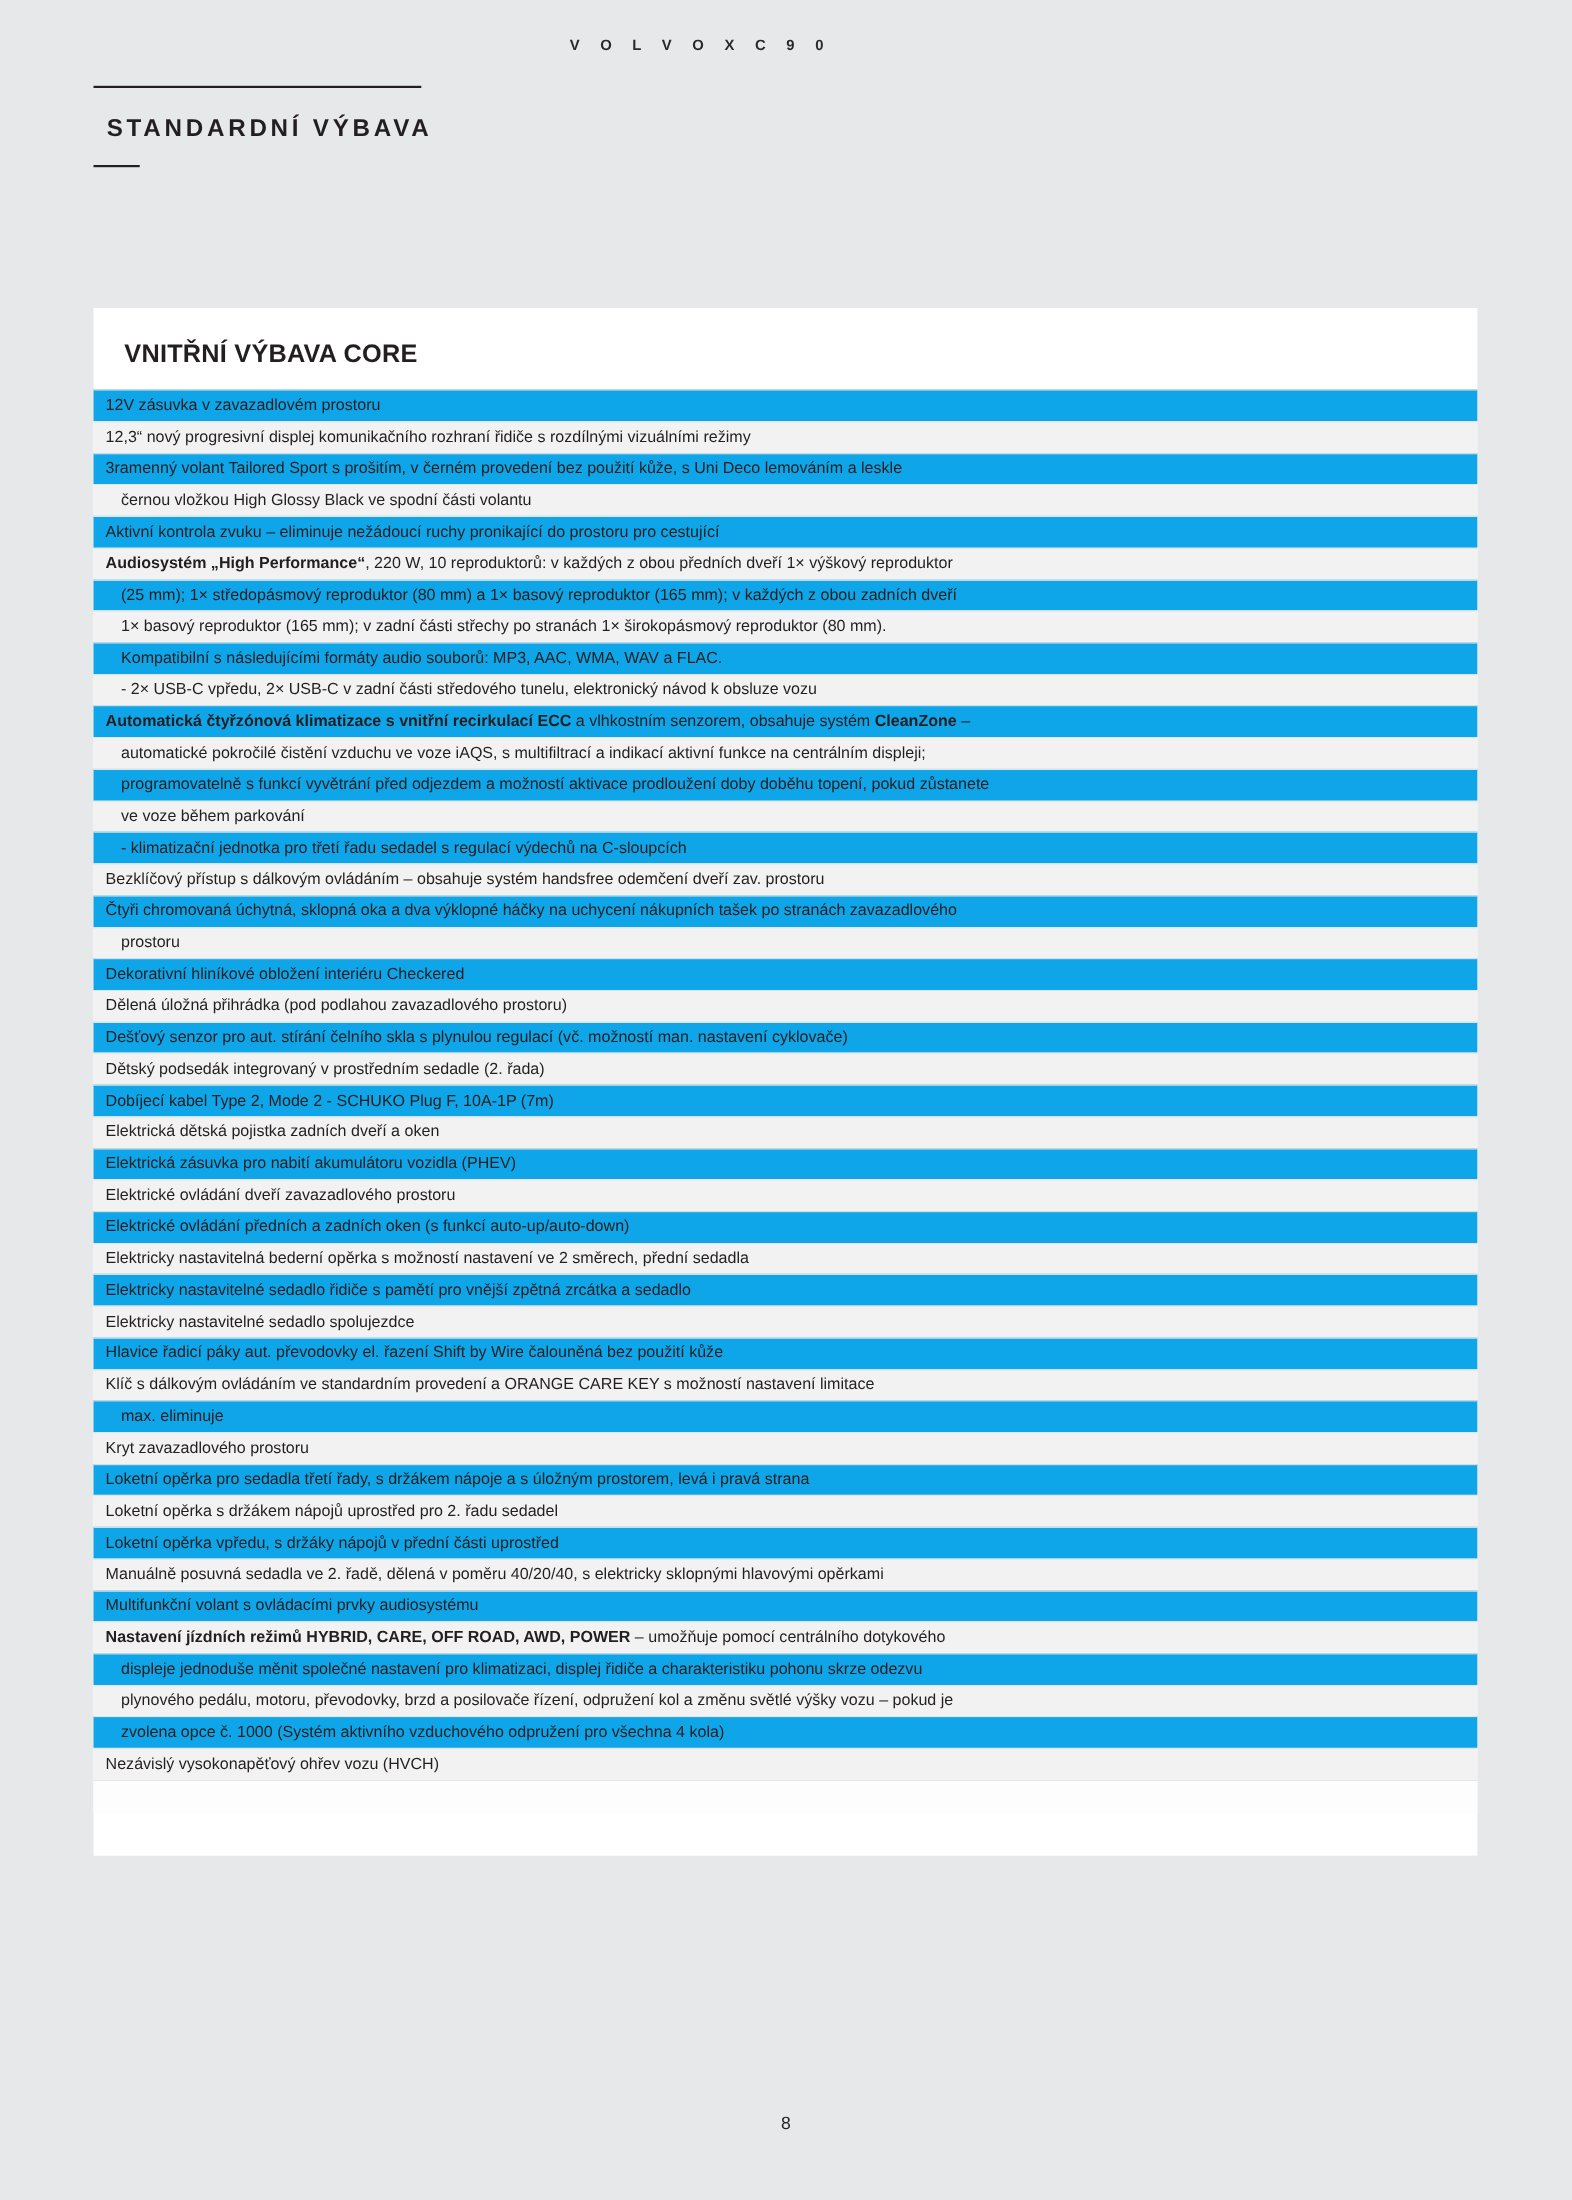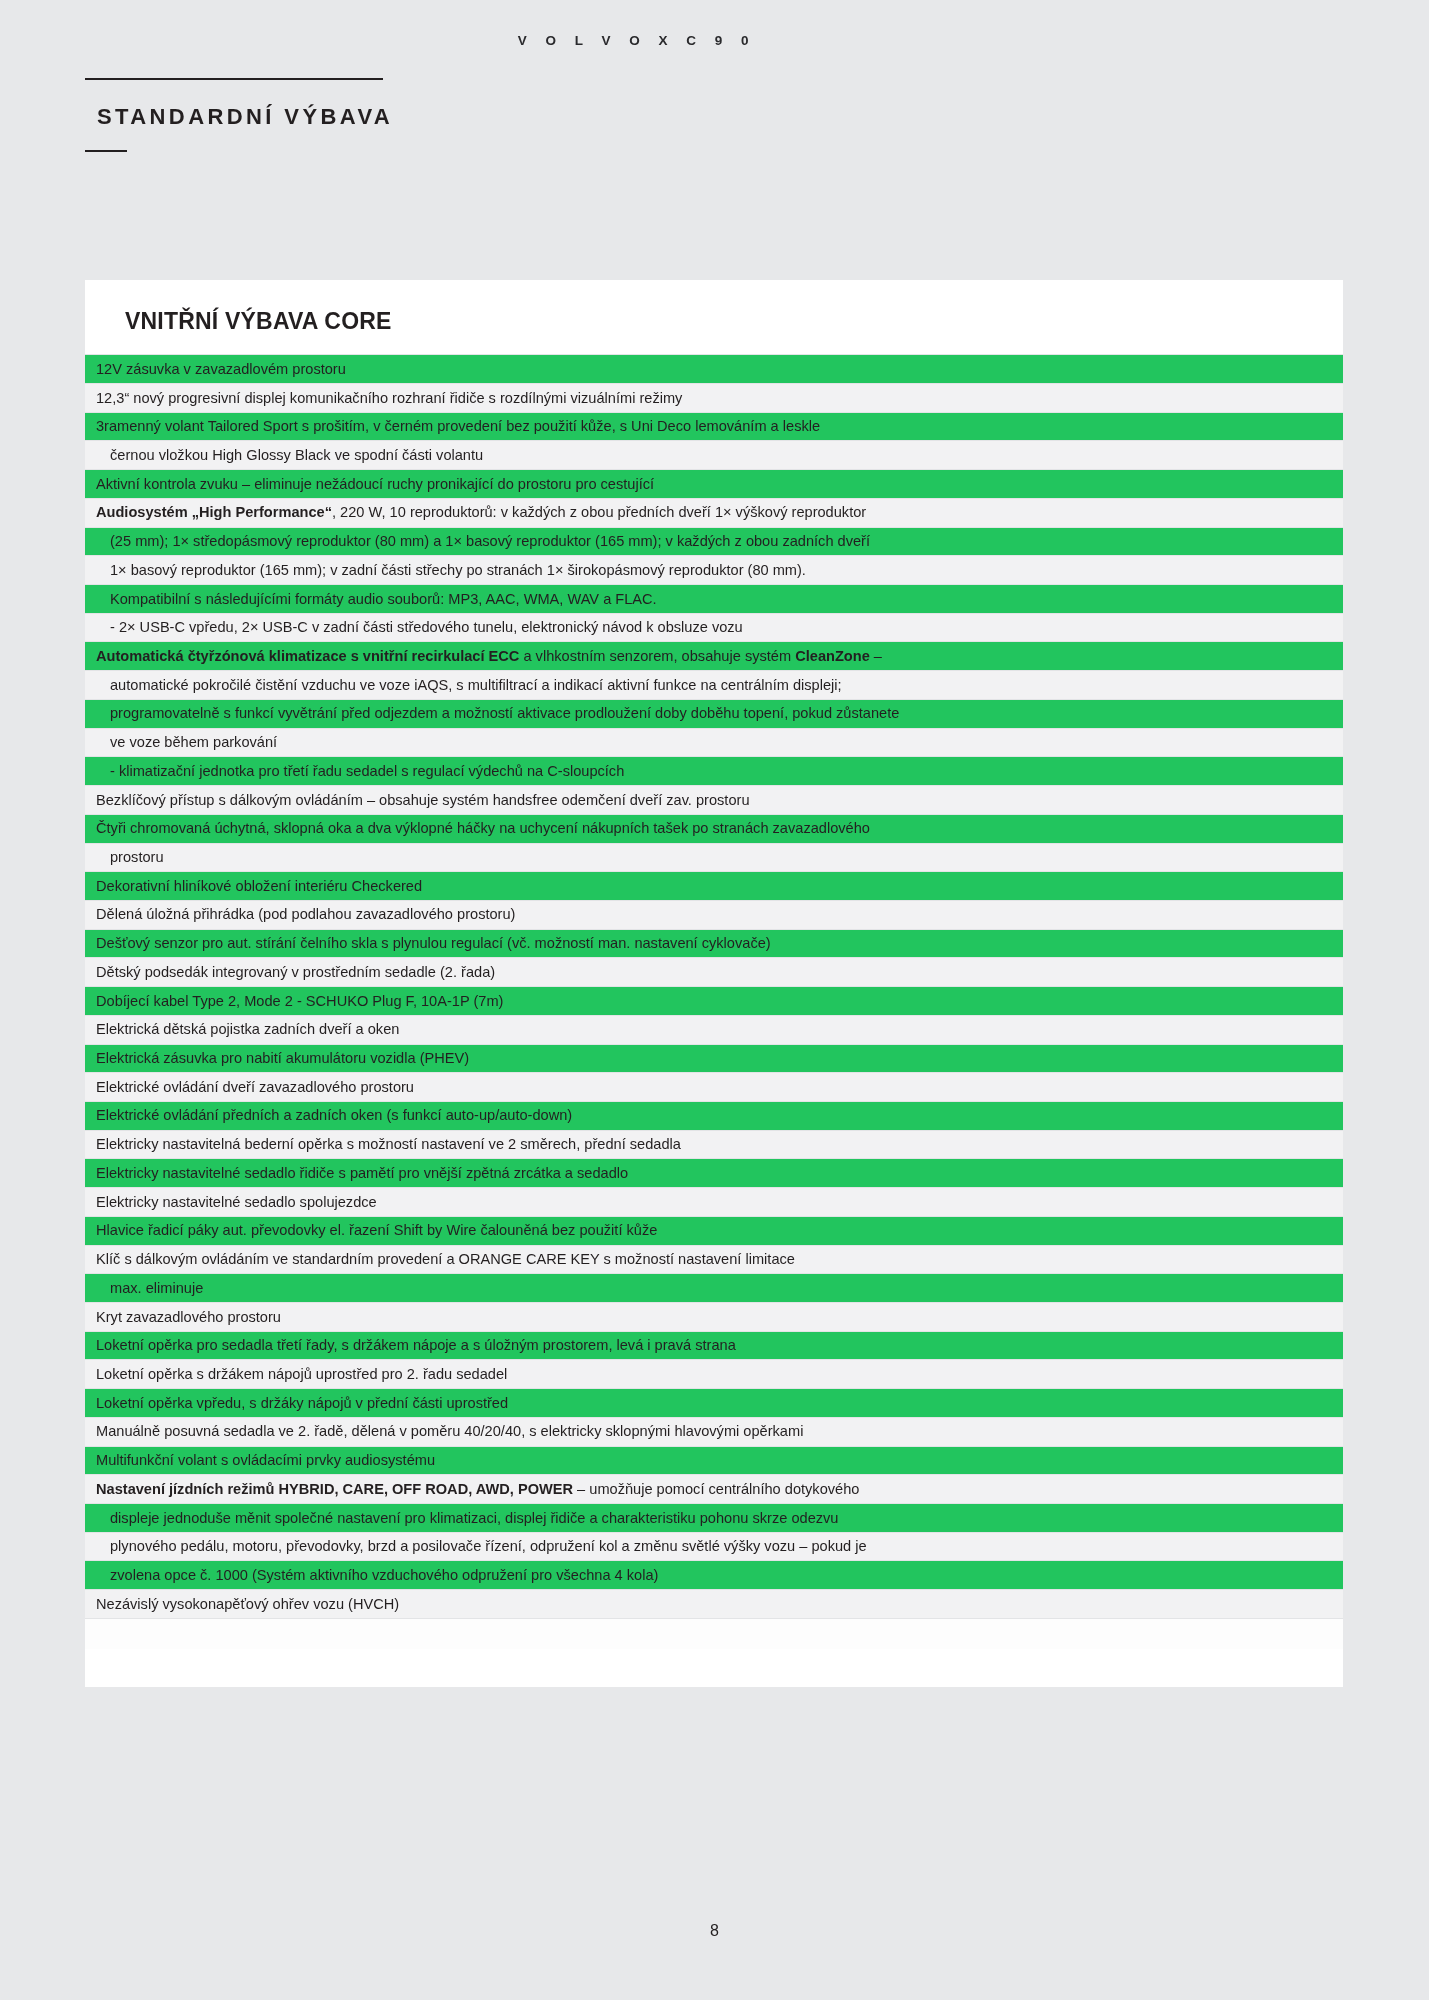--- a/index.html
+++ b/index.html
@@ -65,36 +65,36 @@
     width: 1258px;
     background: #ffffff;
     padding: 0;
     box-sizing: border-box;
   }
   .panel-heading {
     font-size: 23px;
     font-weight: 700;
     letter-spacing: 0.2px;
     color: #231f20;
-    padding: 29px 0 20px 40px;
+    padding: 29px 0 20px 28px;
     margin: 0;
     line-height: 1.1;
   }
 
   .rows {
     display: block;
     padding: 0 0 38px 0;
   }
   .row {
     position: relative;
     padding: 3.5px 14px 3.5px 11px;
     font-size: 14.6px;
     line-height: 1.42;
     color: #231f20;
-    background: #22c55e;
+    background: #0ea5e9;
     border-top: 1px solid #e3e4e6;
     box-sizing: border-box;
     min-height: 21px;
   }
   .row.alt {
     background: #f2f2f3;
   }
   .row.bold {
     font-weight: 400;
   }

